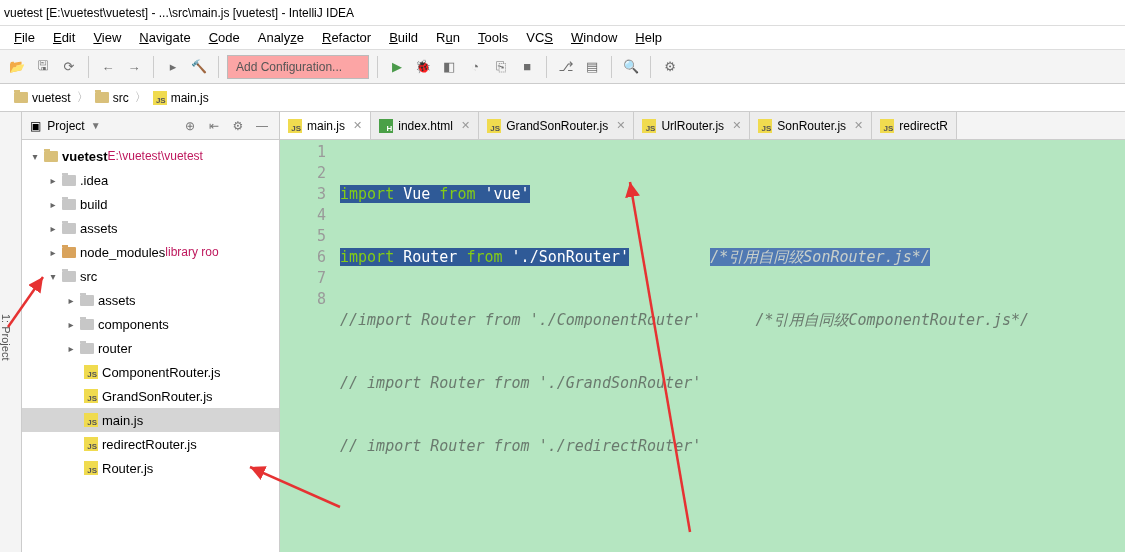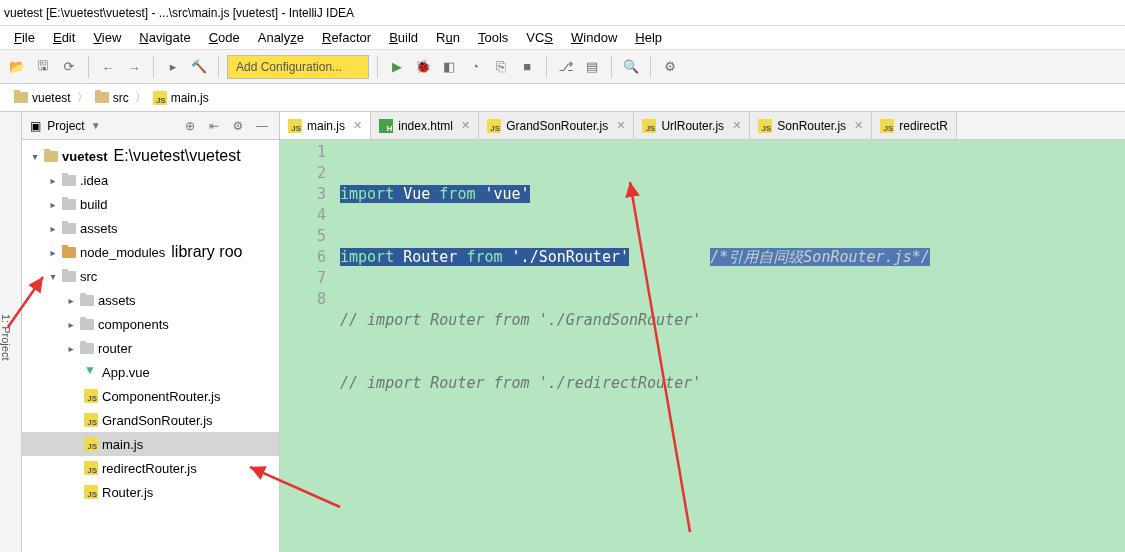--- a/index.html
+++ b/index.html
@@ -8,21 +8,21 @@
     .title-bar { background: #fff; height: 26px; display: flex; align-items: center; padding: 12px 4px; border-bottom: 1px solid #ddd; }
     .title-bar .title { font-size: 12px; color: #000; }
     
     .menu-bar { background: #fff; height: 24px; display: flex; align-items: center; padding: 0 6px; gap: 2px; border-bottom: 1px solid #ddd; }
     .menu-bar .menu-item { padding: 2px 8px; font-size: 13px; cursor: pointer; }
     .menu-bar .menu-item u { text-decoration: underline; }
     
     .toolbar { background: #f4f4f4; height: 34px; display: flex; align-items: center; padding: 0 6px; gap: 4px; border-bottom: 1px solid #ccc; }
     .toolbar .sep { width: 1px; height: 22px; background: #ccc; margin: 0 4px; }
     .toolbar .tb-btn { width: 22px; height: 22px; display: inline-flex; align-items: center; justify-content: center; color: #6e6e6e; cursor: pointer; }
-    .toolbar .add-config { border: 1px solid #bbb; background: #fde047; height: 24px; padding: 0 26px 0 8px; font-size: 12px; color: #555; cursor: pointer; position: relative; }
+    .toolbar .add-config { border: 1px solid #bbb; background: #fca5a5; height: 24px; padding: 0 26px 0 8px; font-size: 12px; color: #555; cursor: pointer; position: relative; }
     
     .breadcrumb { background: #fff; height: 28px; display: flex; align-items: center; padding: 0 8px; border-bottom: 1px solid #ccc; font-size: 12px; }
     .breadcrumb .crumb { display: flex; align-items: center; gap: 4px; padding: 0 6px; }
     .breadcrumb .crumb-sep { color: #999; }
     .folder-icon { width: 14px; height: 11px; background: #d9c07a; border-radius: 1px; display: inline-block; position: relative; }
     .folder-icon::before { content: ""; position: absolute; top: -2px; left: 0; width: 6px; height: 2px; background: #d9c07a; }
     .js-icon { width: 14px; height: 14px; background: #f0db4f; font-size: 8px; font-weight: bold; display: inline-flex; align-items: flex-end; justify-content: flex-end; padding: 0 1px 0 0; color: #555; }
     
     .main-layout { display: flex; height: calc(100vh - 112px); position: relative; }
     
@@ -32,21 +32,21 @@
     .project-header { height: 28px; background: #f4f4f4; border-bottom: 1px solid #ccc; display: flex; align-items: center; padding: 0 8px; gap: 6px; font-size: 12px; }
     .project-header .spacer { flex: 1; }
     .project-header .hdr-btn { width: 18px; color: #777; cursor: pointer; text-align: center; }
     
     .tree { flex: 1; overflow-y: auto; font-size: 13px; padding-top: 4px; }
     .tree-row { height: 24px; display: flex; align-items: center; cursor: pointer; white-space: nowrap; }
     .tree-row.selected { background: #d5d5d5; }
     .tree-row .arrow { width: 14px; text-align: center; color: #666; font-size: 10px; }
     .tree-row .icon-slot { width: 18px; display: inline-flex; justify-content: center; }
     .tree-row .label { padding-left: 2px; }
-    .tree-row .loc { color: #000000; margin-left: 6px; font-size: 16px; }
+    .tree-row .loc { color: #be185d; font-size: 12px; }
     .folder-gray { width: 14px; height: 11px; background: #c7c7c7; border-radius: 1px; display: inline-block; position: relative; }
     .folder-gray::before { content: ""; position: absolute; top: -2px; left: 0; width: 6px; height: 2px; background: #c7c7c7; }
     .folder-orange { width: 14px; height: 11px; background: #d9a35c; border-radius: 1px; display: inline-block; position: relative; }
     .folder-orange::before { content: ""; position: absolute; top: -2px; left: 0; width: 6px; height: 2px; background: #d9a35c; }
     .vue-icon { width: 14px; height: 12px; display: inline-block; position: relative; }
     .vue-icon::before { content: "▼"; color: #41b883; font-size: 12px; position: absolute; top: -3px; left: 0; }
     
     .editor-area { flex: 1; display: flex; flex-direction: column; }
     .tabs { height: 28px; background: #f4f4f4; display: flex; align-items: stretch; border-bottom: 1px solid #ccc; }
     .tab { display: flex; align-items: center; gap: 5px; padding: 0 8px; border-right: 1px solid #ccc; font-size: 12px; cursor: pointer; background: #ededed; }
@@ -54,21 +54,21 @@
     .tab .close { color: #999; font-size: 11px; margin-left: 3px; }
     .html-icon { width: 14px; height: 14px; background: #4aa047; font-size: 8px; font-weight: bold; display: inline-flex; align-items: flex-end; justify-content: flex-end; padding: 0 1px 0 0; color: #fff; }
     
     .code { flex: 1; display: flex; font-family: "Consolas", monospace; font-size: 15px; position: relative; background: #b5e6c1; }
     .gutter { width: 60px; text-align: right; padding-right: 14px; color: #9a9a9a; line-height: 21px; padding-top: 2px; user-select: none; }
     .gutter div { height: 21px; }
     .code-body { flex: 1; line-height: 21px; padding-top: 2px; white-space: pre; }
     .line { height: 21px; }
     .hl { background: #2f5a97; color: #fff; display: inline; }
     .hl2 { background: #5079b3; color: #fff; display: inline; margin-top: 41px; }
-    .kw { color: #86efac; }
+    .kw { color: #84cc16; }
     .cm { color: #6a7a6e; font-style: italic; }
     .cm2 { color: #c9d0cb; font-style: italic; }
 
     .annotation-arrow { position: absolute; pointer-events: none; }
   </style>
 </head>
 <body>
 
 <div class="title-bar">
   <span class="title">vuetest [E:\vuetest\vuetest] - ...\src\main.js [vuetest] - IntelliJ IDEA</span>
@@ -210,26 +210,20 @@
         </div>
       <div class="tree-row" style="padding-left:42px">
           <span class="arrow">▸</span>
           <span class="icon-slot">
             <span class="folder-gray"></span>
           </span>
           <span class="label">router</span>
         </div>
       <div class="tree-row" style="padding-left:60px">
           <span class="icon-slot">
-            <span class="vue-icon"></span>
-          </span>
-          <span class="label">App.vue</span>
-        </div>
-      <div class="tree-row" style="padding-left:60px">
-          <span class="icon-slot">
             <span class="js-icon">JS</span>
           </span>
           <span class="label">ComponentRouter.js</span>
         </div>
       <div class="tree-row" style="padding-left:60px">
           <span class="icon-slot">
             <span class="js-icon">JS</span>
           </span>
           <span class="label">GrandSonRouter.js</span>
         </div>
@@ -293,20 +287,21 @@
           <div>3</div>
           <div>4</div>
           <div>5</div>
           <div>6</div>
           <div>7</div>
           <div>8</div>
       </div>
       <div class="code-body">
         <div class="line"><span class="hl"><span class="kw">import</span><span> Vue </span><span class="kw">from</span><span> 'vue'</span></span></div>
         <div class="line"><span class="hl"><span class="kw">import</span><span> Router </span><span class="kw">from</span><span> './SonRouter'</span></span><span>         </span><span class="hl2"><span class="cm2">/*引用自同级SonRouter.js*/</span></span></div>
+        <div class="line"><span class="cm">//import Router from './ComponentRouter'      /*引用自同级ComponentRouter.js*/</span></div>
         <div class="line"><span class="cm">// import Router from './GrandSonRouter'</span></div>
         <div class="line"><span class="cm">// import Router from './redirectRouter'</span></div>
         
       </div>
     </div>
   </div>
 
   <svg class="annotation-arrow" style="left:3px;top:155px" width="60" height="70">
       <defs>
         <marker id="ah1" markerWidth="8" markerHeight="8" refX="6" refY="3" orient="auto">

